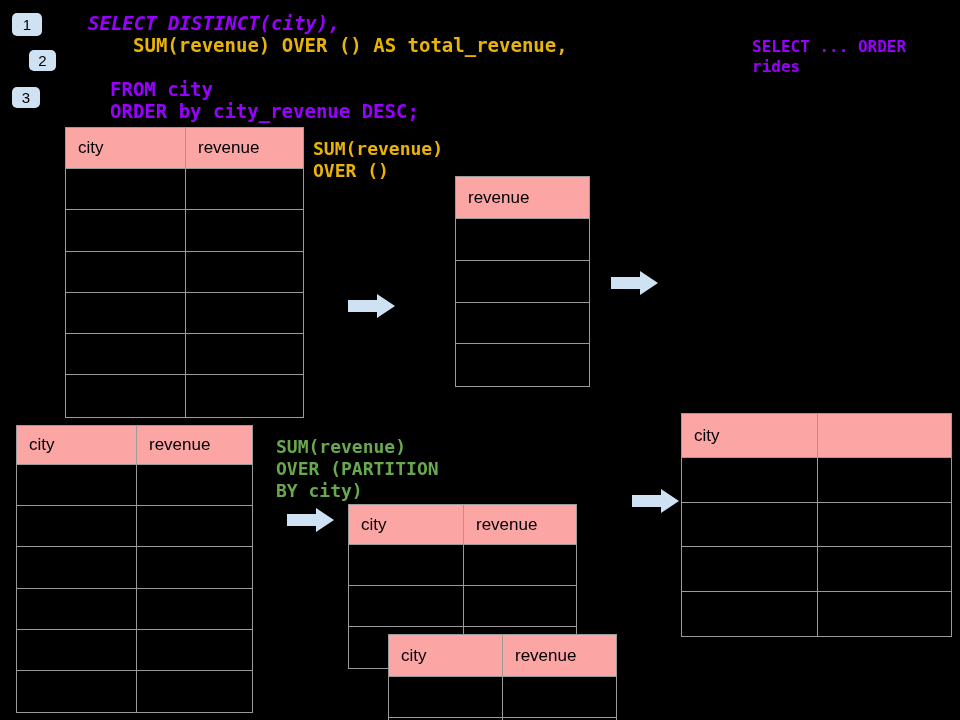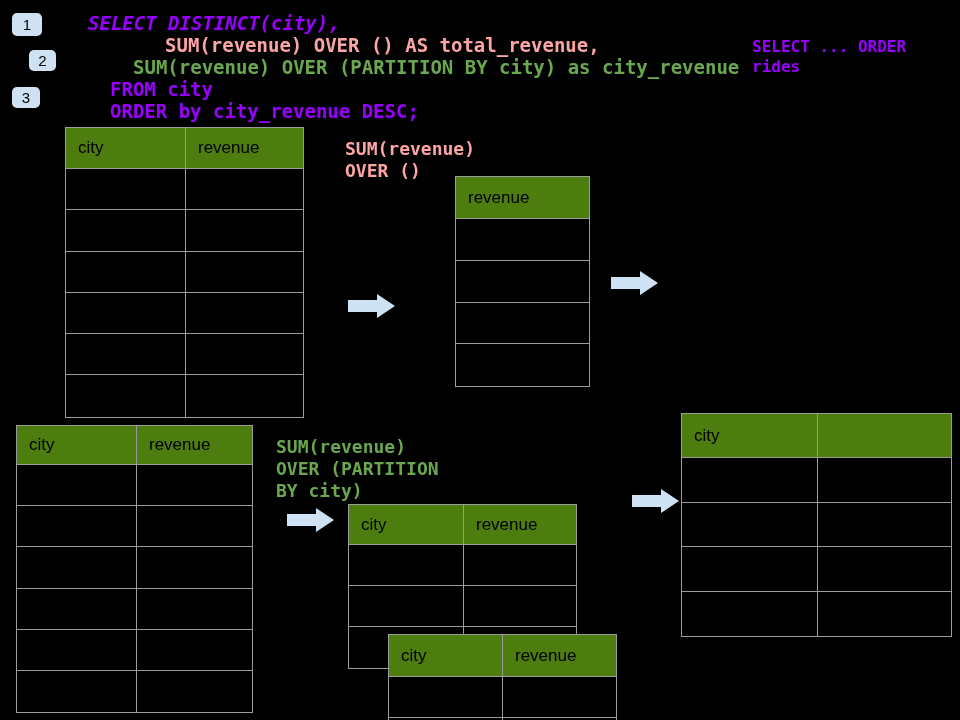--- a/index.html
+++ b/index.html
@@ -17,21 +17,21 @@
   .b1{left:12px;top:13px;width:30px;height:23px;}
   .b2{left:29px;top:50px;width:27px;height:21px;}
   .b3{left:12px;top:87px;width:28px;height:21px;}
 
   
   .code{
     position:absolute;font:bold 19px/22px "DejaVu Sans Mono",monospace;
     white-space:pre;
   }
   .purple{color:#9900ff;}
-  .red{color:#fca5a5;margin-left:32px;}
+  .red{color:#eab308;}
   .green{color:#6aa84f;}
   .l1{left:88px;top:12px;font-style:italic;}
   .l2{left:133px;top:34px;}
   .l3{left:133px;top:56px;}
   .l4{left:110px;top:78px;}
   .l5{left:110px;top:100px;}
 
   
   .note{
     position:absolute;font:bold 18px/22px "DejaVu Sans Mono",monospace;
@@ -39,21 +39,21 @@
   }
   .note-total{left:313px;top:138px;}
   .note-partition{left:276px;top:436px;}
   .note-from{left:752px;top:37px;font:bold 16px/20px "DejaVu Sans Mono",monospace;}
 
   
   .tbl{
     position:absolute;border:1px solid #9b9b9b;box-sizing:border-box;
     background:#000;
   }
-  .hdr{display:flex;background:#4d7c0f;border-bottom:1px solid #9b9b9b;box-sizing:border-box;text-align:right;}
+  .hdr{display:flex;background:#fca5a5;border-bottom:1px solid #9b9b9b;box-sizing:border-box;text-align:right;}
   .hdr .cell{
     display:flex;align-items:center;padding-left:12px;box-sizing:border-box;
     font:17px "Liberation Sans",sans-serif;color:#000;
   }
   .row{display:flex;border-bottom:1px solid #9b9b9b;box-sizing:border-box;}
   .body .row:last-child{border-bottom:none;}
   .row .cell{box-sizing:border-box;height:100%;}
   .div-r{border-right:1px solid #9b9b9b;}
 
   .t1{left:65px;top:127px;width:239px;}   .t1 .hdr{height:41px;} .t1 .row{height:41.3px;}
@@ -74,21 +74,20 @@
 <body>
 
 <div class="stage">
 
   <div class="badge b1">1</div>
   <div class="badge b2">2</div>
   <div class="badge b3">3</div>
 
   <div class="code l1 purple">SELECT DISTINCT(city),</div>
   <div class="code l2 red">SUM(revenue) OVER () AS total_revenue,</div>
-  <div class="code l3 green">SUM(revenue) OVER (PARTITION BY city) as city_revenue</div>
   <div class="code l4 purple">FROM city</div>
   <div class="code l5 purple">ORDER by city_revenue DESC;</div>
 
   <div class="note note-from purple">SELECT ... ORDER
 rides</div>
   <div class="note note-total red">SUM(revenue)
 OVER ()</div>
   <div class="note note-partition green">SUM(revenue)
 OVER (PARTITION
 BY city)</div>

